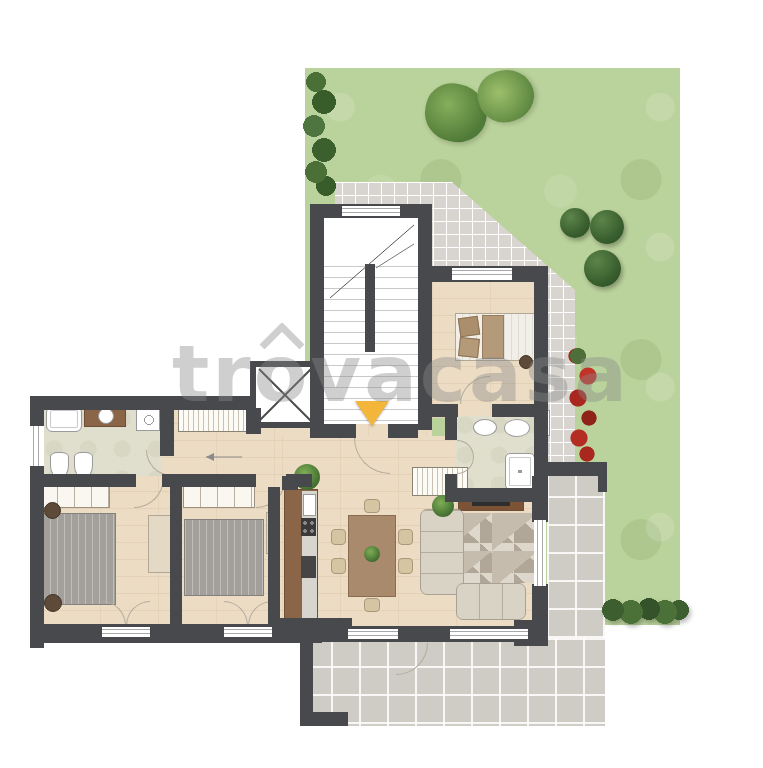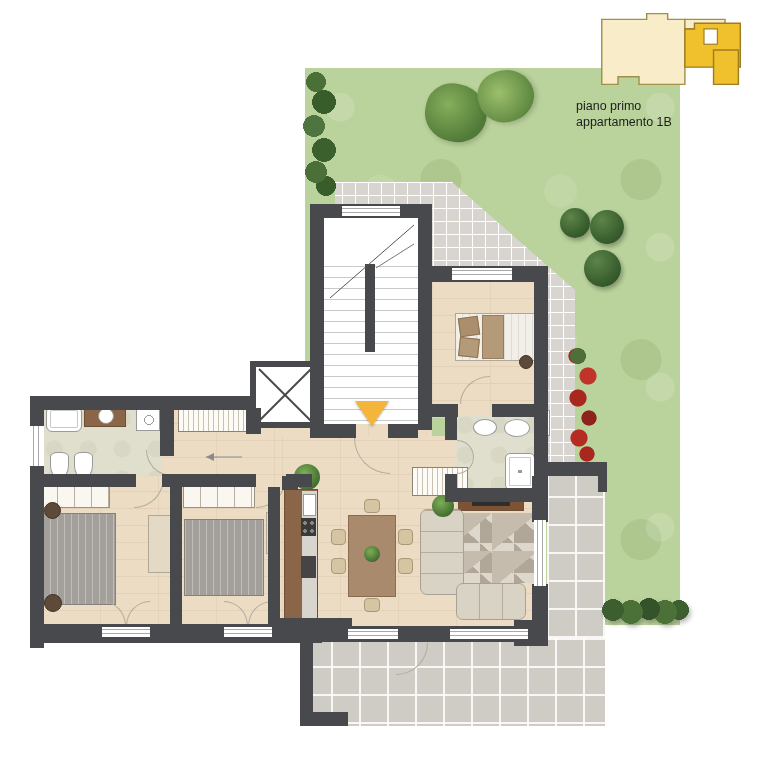--- a/index.html
+++ b/index.html
@@ -254,28 +254,22 @@
 
   <svg class="overlay-svg" width="763" height="768" viewBox="0 0 763 768">
     <line x1="330" y1="298" x2="414" y2="225" stroke="#555" stroke-width="1"></line>
     <line x1="376" y1="268" x2="414" y2="244" stroke="#777" stroke-width="1"></line>
     <line x1="259" y1="369" x2="311" y2="421" stroke="#4a4a4a" stroke-width="2"></line>
     <line x1="311" y1="369" x2="259" y2="421" stroke="#4a4a4a" stroke-width="2"></line>
     <line x1="206" y1="457" x2="242" y2="457" stroke="#8a8a8a" stroke-width="1"></line>
     <polygon points="206,457 214,453 214,461" fill="#8a8a8a"></polygon>
   </svg>
 
-
-  <div class="abs legend">
-    <svg width="170" height="86" viewBox="0 0 170 90">
-      <polygon points="23,14 70,14 70,8 92,8 92,14 110,14 110,82 62,82 62,74 40,74 40,82 23,82" fill="#f8edc8" stroke="#a09048" stroke-width="1.5"></polygon>
-      <polygon points="110,14 152,14 152,24 110,24" fill="#f8edc8" stroke="#a09048" stroke-width="1.5"></polygon>
-      <polygon points="110,24 120,24 120,18 168,18 168,64 110,64" fill="#f0c12c" stroke="#9c7d22" stroke-width="1.5"></polygon>
-      <rect x="130" y="24" width="14" height="16" fill="#ffffff" stroke="#9c7d22" stroke-width="1.2"></rect>
-      <polygon points="140,46 166,46 166,82 140,82" fill="#f0c12c" stroke="#9c7d22" stroke-width="1.5"></polygon>
-    </svg>
-    <div class="legend-text">
-      <div>piano primo</div>
-      <div>appartamento 1B</div>
-    </div>
+  <div class="abs watermark">
+    <span>tr</span>
+      <span class="wm-o"><span>o</span><svg class="wm-roof" width="48" height="26" viewBox="0 0 48 26">
+          <path d="M4,24 L24,4 L44,24" fill="none" stroke="#8a8a8a" stroke-width="7"></path>
+        </svg></span>
+      <span>vacasa</span>
   </div>
 
+
 </div>
 
 </body></html>

